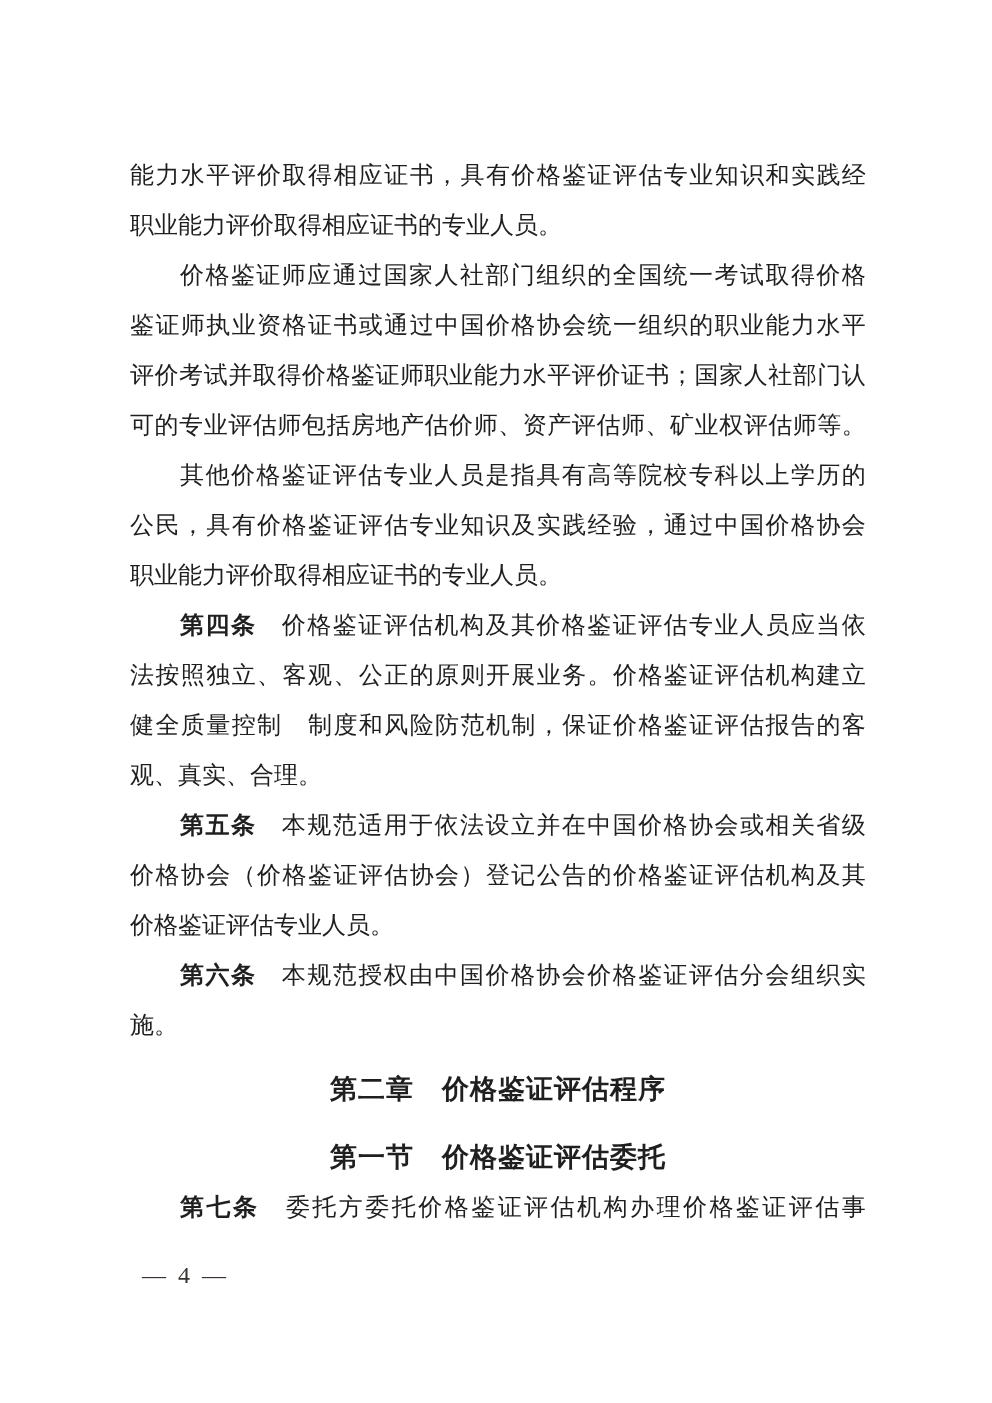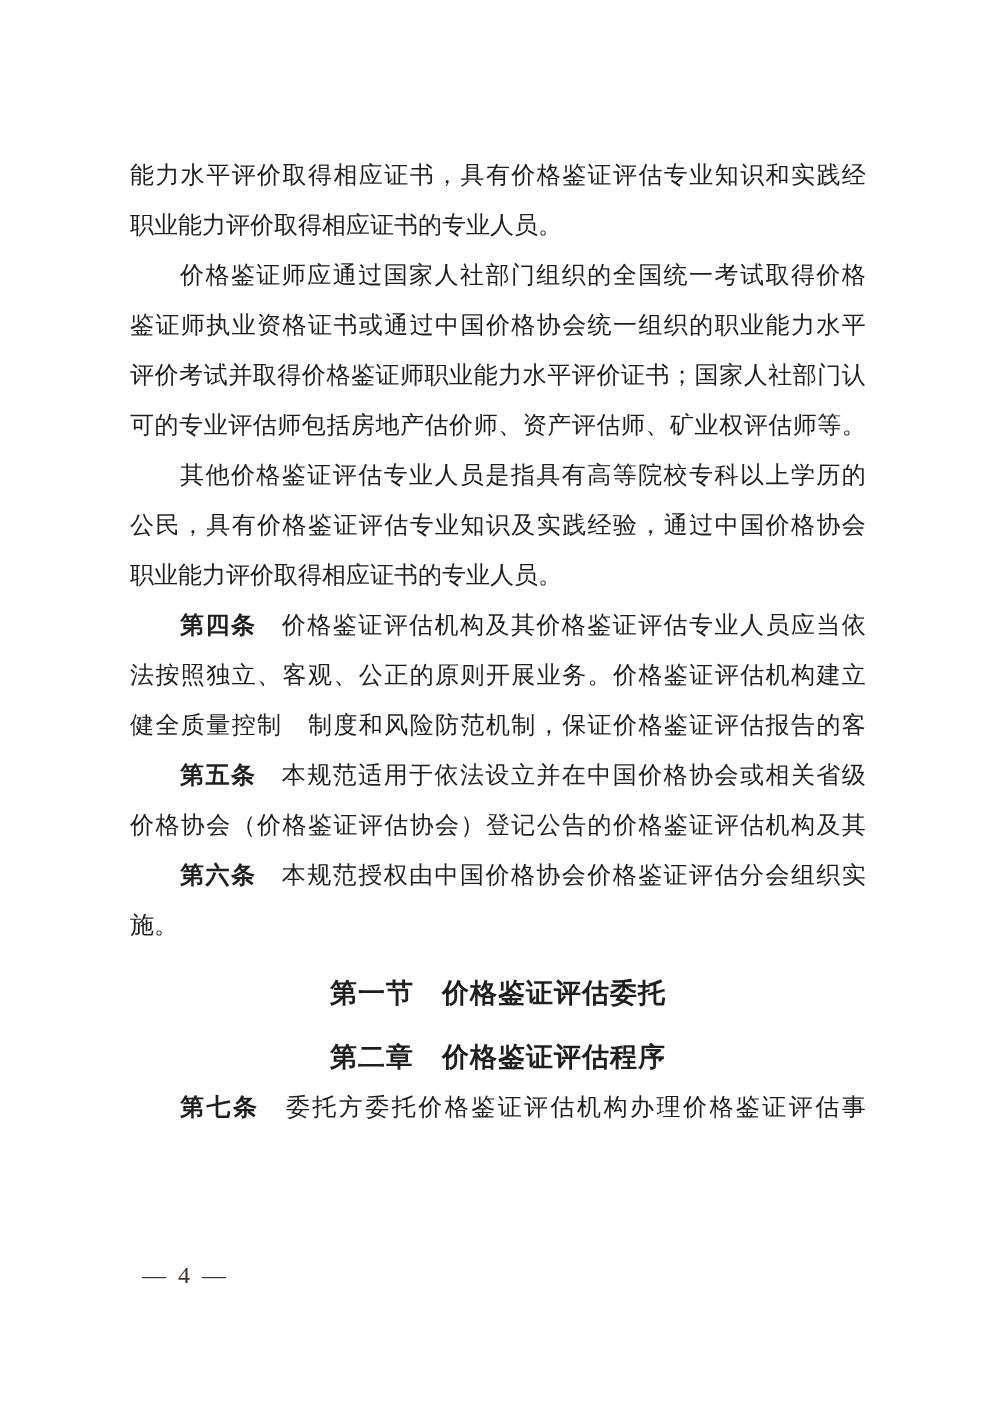--- a/index.html
+++ b/index.html
@@ -357,20 +357,21 @@
         <span>格</span>
         <span>鉴</span>
         <span>证</span>
         <span>评</span>
         <span>估</span>
         <span>报</span>
         <span>告</span>
         <span>的</span>
         <span>客</span>
       </div>
+      <div class="line">观、真实、合理。</div>
       <div class="line fill indent">
         <span class="b">第</span>
         <span class="b">五</span>
         <span class="b">条</span>
         <span class="b">　</span>
         <span>本</span>
         <span>规</span>
         <span>范</span>
         <span>适</span>
         <span>用</span>
@@ -417,20 +418,21 @@
         <span>格</span>
         <span>鉴</span>
         <span>证</span>
         <span>评</span>
         <span>估</span>
         <span>机</span>
         <span>构</span>
         <span>及</span>
         <span>其</span>
       </div>
+      <div class="line">价格鉴证评估专业人员。</div>
       <div class="line fill indent">
         <span class="b">第</span>
         <span class="b">六</span>
         <span class="b">条</span>
         <span class="b">　</span>
         <span>本</span>
         <span>规</span>
         <span>范</span>
         <span>授</span>
         <span>权</span>
@@ -447,22 +449,22 @@
         <span>证</span>
         <span>评</span>
         <span>估</span>
         <span>分</span>
         <span>会</span>
         <span>组</span>
         <span>织</span>
         <span>实</span>
       </div>
       <div class="line">施。</div>
+      <div class="line chapter">第二章　价格鉴证评估程序</div>
       <div class="line section">第一节　价格鉴证评估委托</div>
-      <div class="line chapter">第二章　价格鉴证评估程序</div>
       <div class="line fill indent">
         <span class="b">第</span>
         <span class="b">七</span>
         <span class="b">条</span>
         <span class="b">　</span>
         <span>委</span>
         <span>托</span>
         <span>方</span>
         <span>委</span>
         <span>托</span>

